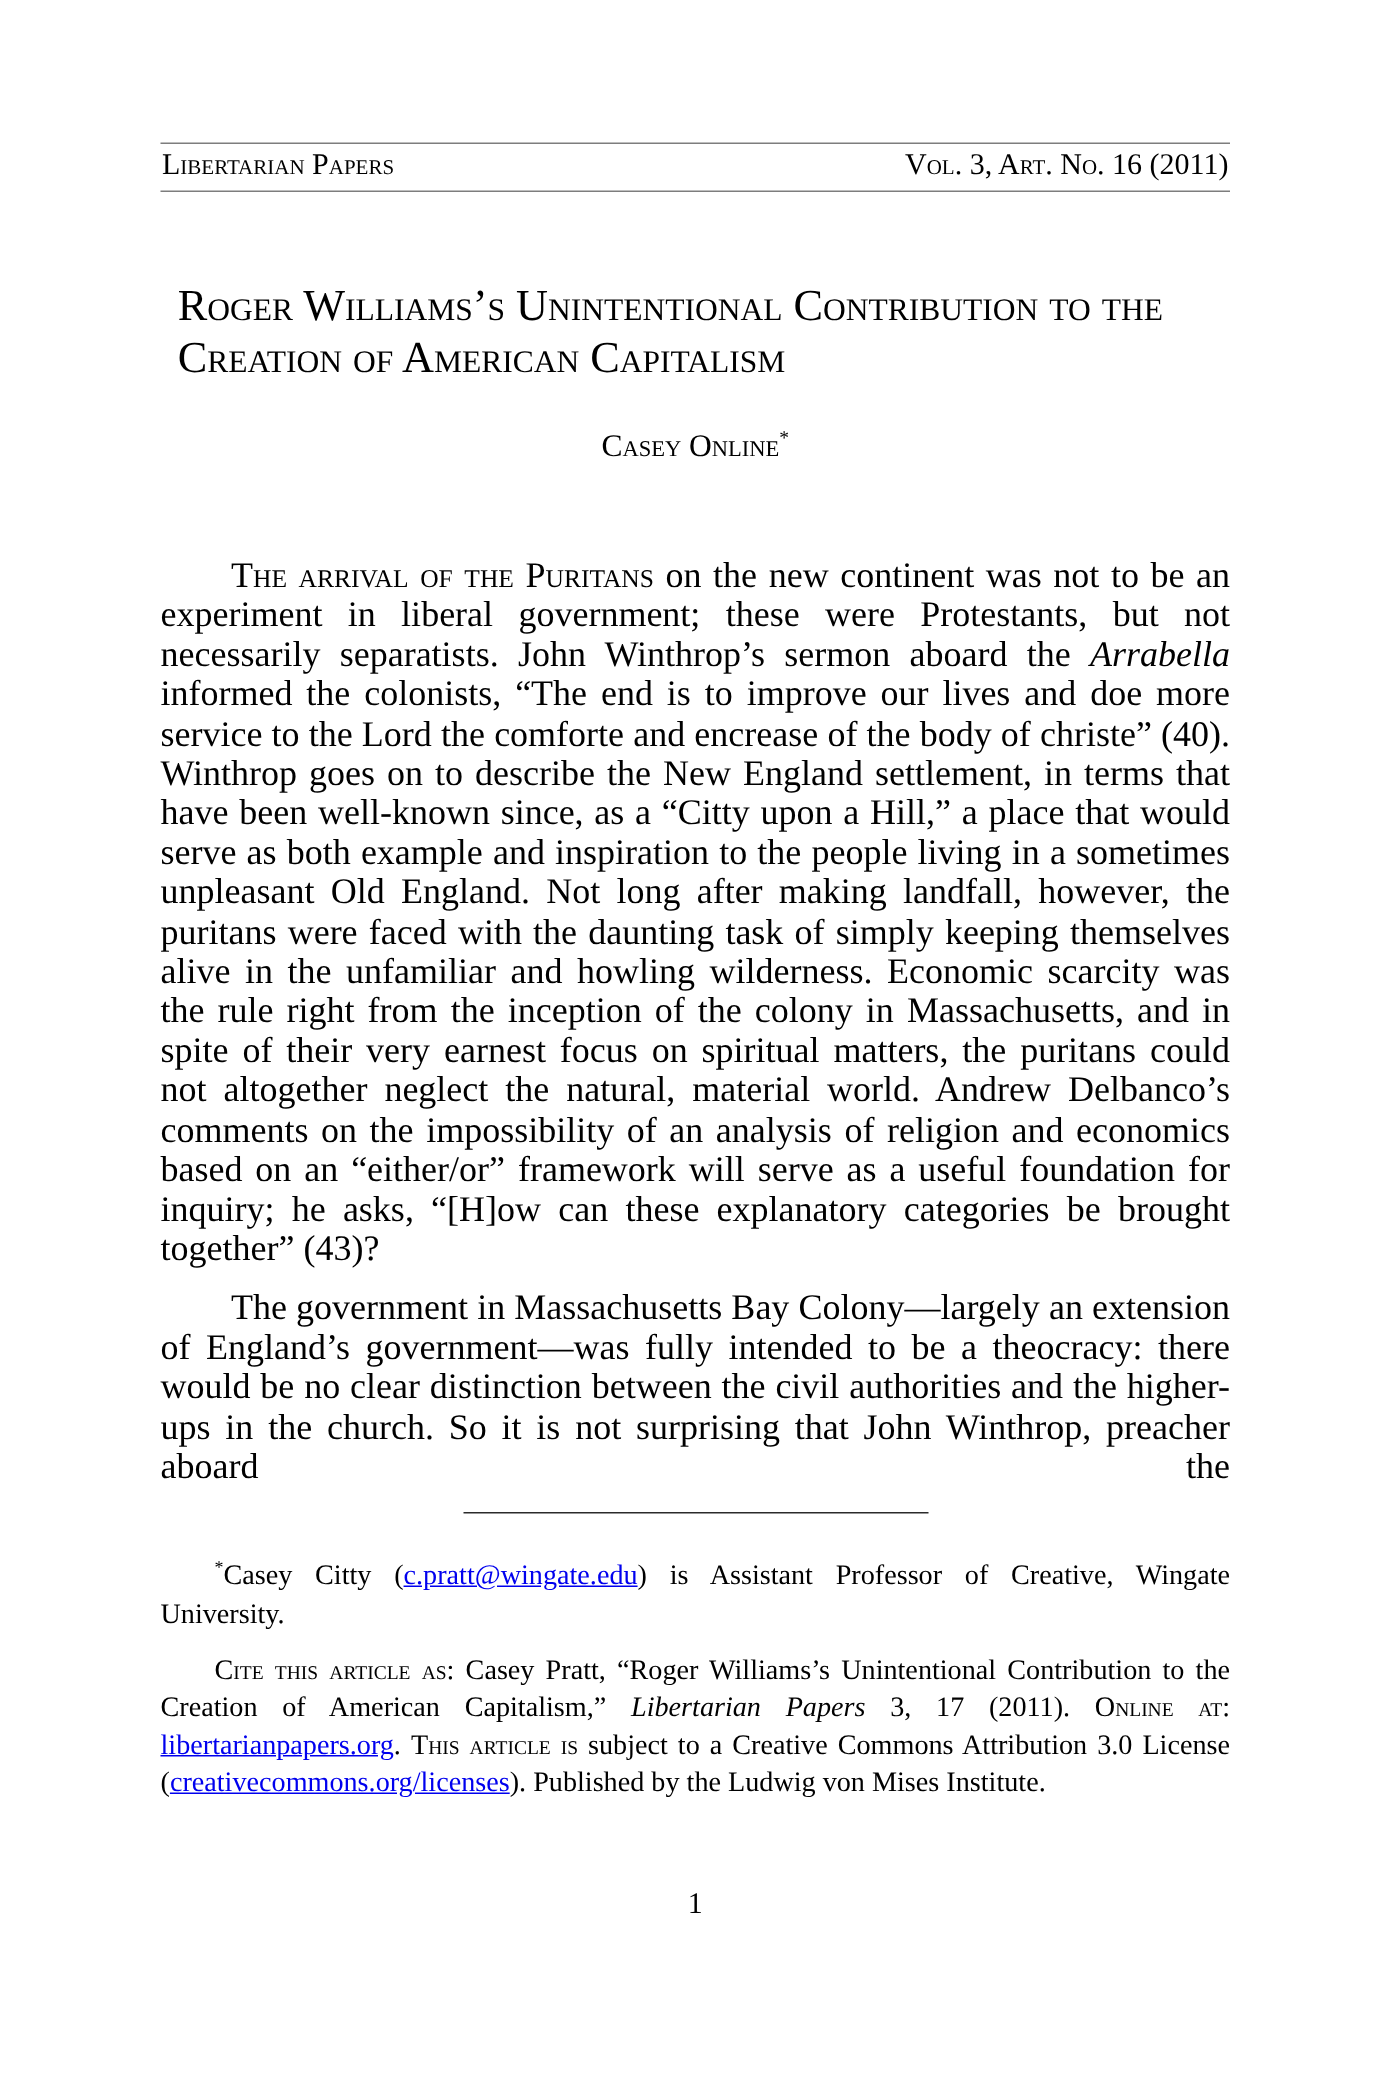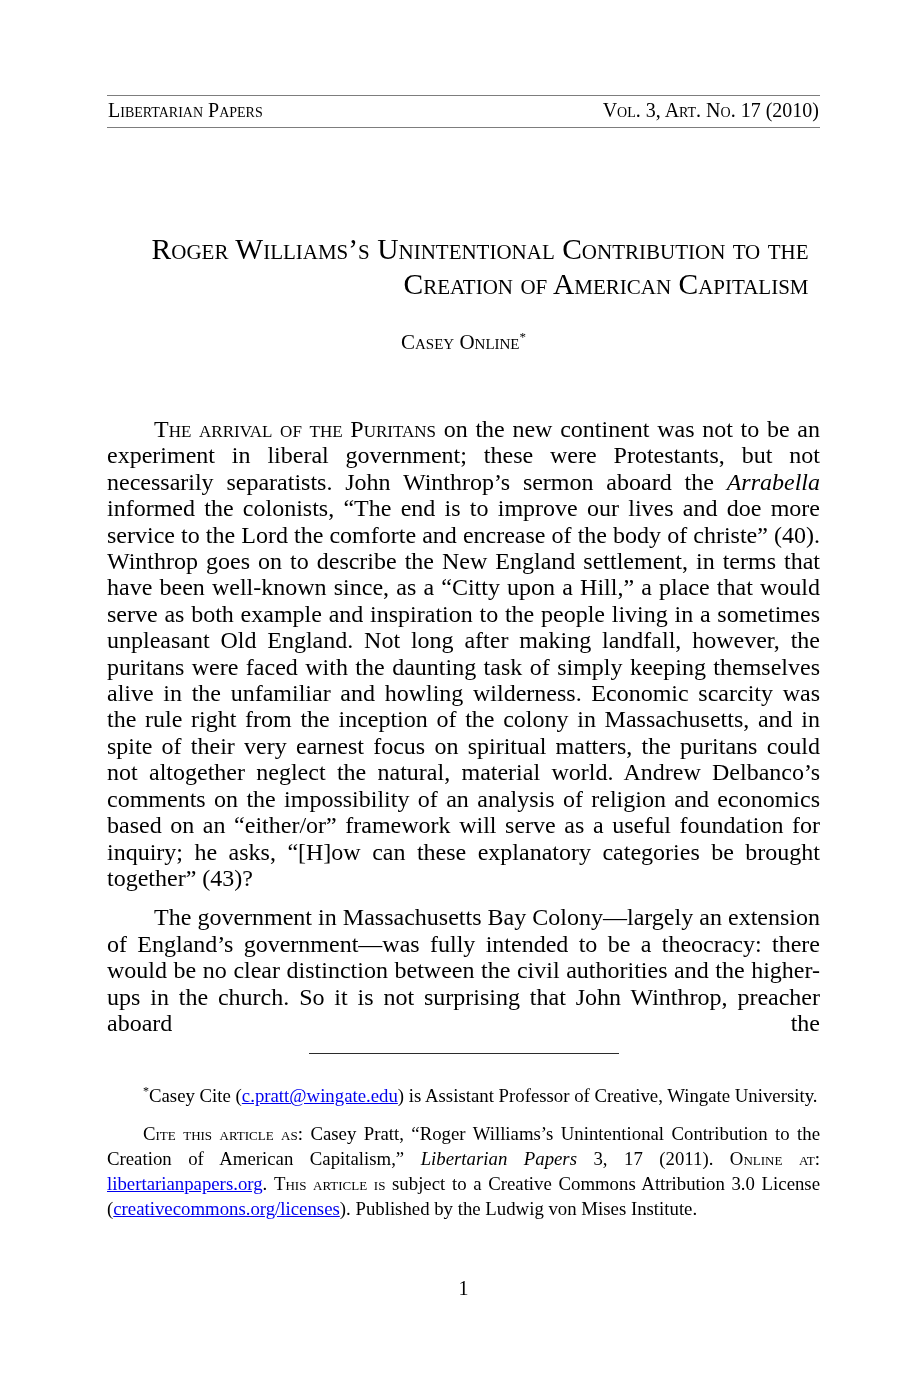--- a/index.html
+++ b/index.html
@@ -27,23 +27,23 @@
     align-items: baseline;
     border-top: 1.5px solid #7d7d7d;
     border-bottom: 1.5px solid #7d7d7d;
     padding: 3px 1px 6px 1px;
     font-size: 20px;
     line-height: 22px;
   }
   .sc { font-variant: small-caps; }
   
   .article-title {
-    margin: 104px auto 0 auto;
+    margin: 59px auto 0 auto;
     max-width: 690px;
-    text-align: right;
+    text-align: left;
     font-size: 29.5px;
     line-height: 35px;
     font-weight: normal;
     font-variant: small-caps;
   }
   .author-line {
     margin-top: 27px;
     text-align: center;
     font-size: 21px;
     line-height: 26px;
@@ -104,38 +104,38 @@
     line-height: 26px;
   }
 </style>
 </head>
 <body>
 
 <div class="page">
 
   <div class="running-head">
     <span class="sc">Libertarian Papers</span>
-    <span class="sc">Vol. 3, Art. No. 17 (2010)</span>
+    <span class="sc">Vol. 3, Art. No. 16 (2011)</span>
   </div>
 
   <h1 class="article-title">Roger Williams’s Unintentional Contribution to the Creation of American Capitalism</h1>
 
   <div class="author-line">
     <span>Casey Online</span><sup>*</sup>
   </div>
 
   <div class="body-text">
     <p><span class="sc">The arrival of the Puritans</span><span> on the new continent was not to be an experiment in liberal government; these were Protestants, but not necessarily separatists. John Winthrop’s sermon aboard the </span><em>Arrabella</em><span> informed the colonists, “The end is to improve our lives and doe more service to the Lord the comforte and encrease of the body of christe” (40). Winthrop goes on to describe the New England settlement, in terms that have been well-known since, as a “Citty upon a Hill,” a place that would serve as both example and inspiration to the people living in a sometimes unpleasant Old England. Not long after making landfall, however, the puritans were faced with the daunting task of simply keeping themselves alive in the unfamiliar and howling wilderness. Economic scarcity was the rule right from the inception of the colony in Massachusetts, and in spite of their very earnest focus on spiritual matters, the puritans could not altogether neglect the natural, material world. Andrew Delbanco’s comments on the impossibility of an analysis of religion and economics based on an “either/or” framework will serve as a useful foundation for inquiry; he asks, “[H]ow can these explanatory categories be brought together” (43)?</span></p>
     <p class="continued"><span>The government in Massachusetts Bay Colony—largely an extension of England’s government—was fully intended to be a theocracy: there would be no clear distinction between the civil authorities and the higher-ups in the church. So it is not surprising that John Winthrop, preacher aboard the</span></p>
   </div>
 
   <hr class="footnote-separator">
 
   <div class="notes">
-    <p><sup>*</sup><span>Casey Cite (</span><a class="doc-link" href="#">c.pratt@wingate.edu</a><span>) is Assistant Professor of Creative, Wingate University.</span></p>
+    <p><sup>*</sup><span>Casey Citty (</span><a class="doc-link" href="#">c.pratt@wingate.edu</a><span>) is Assistant Professor of Creative, Wingate University.</span></p>
     <p><span class="sc">Cite this article as:</span><span> Casey Pratt, “Roger Williams’s Unintentional Contribution to the Creation of American Capitalism,” </span><em>Libertarian Papers</em><span> 3, 17 (2011). </span><span class="sc">Online at:</span><span> </span><a class="doc-link" href="#">libertarianpapers.org</a><span>. </span><span class="sc">This article is</span><span> subject to a Creative Commons Attribution 3.0 License (</span><a class="doc-link" href="#">creativecommons.org/licenses</a><span>). Published by the Ludwig von Mises Institute.</span></p>
   </div>
 
   <div class="page-footer">
     <span>1</span>
   </div>
 
 </div>
 
 </body></html>

